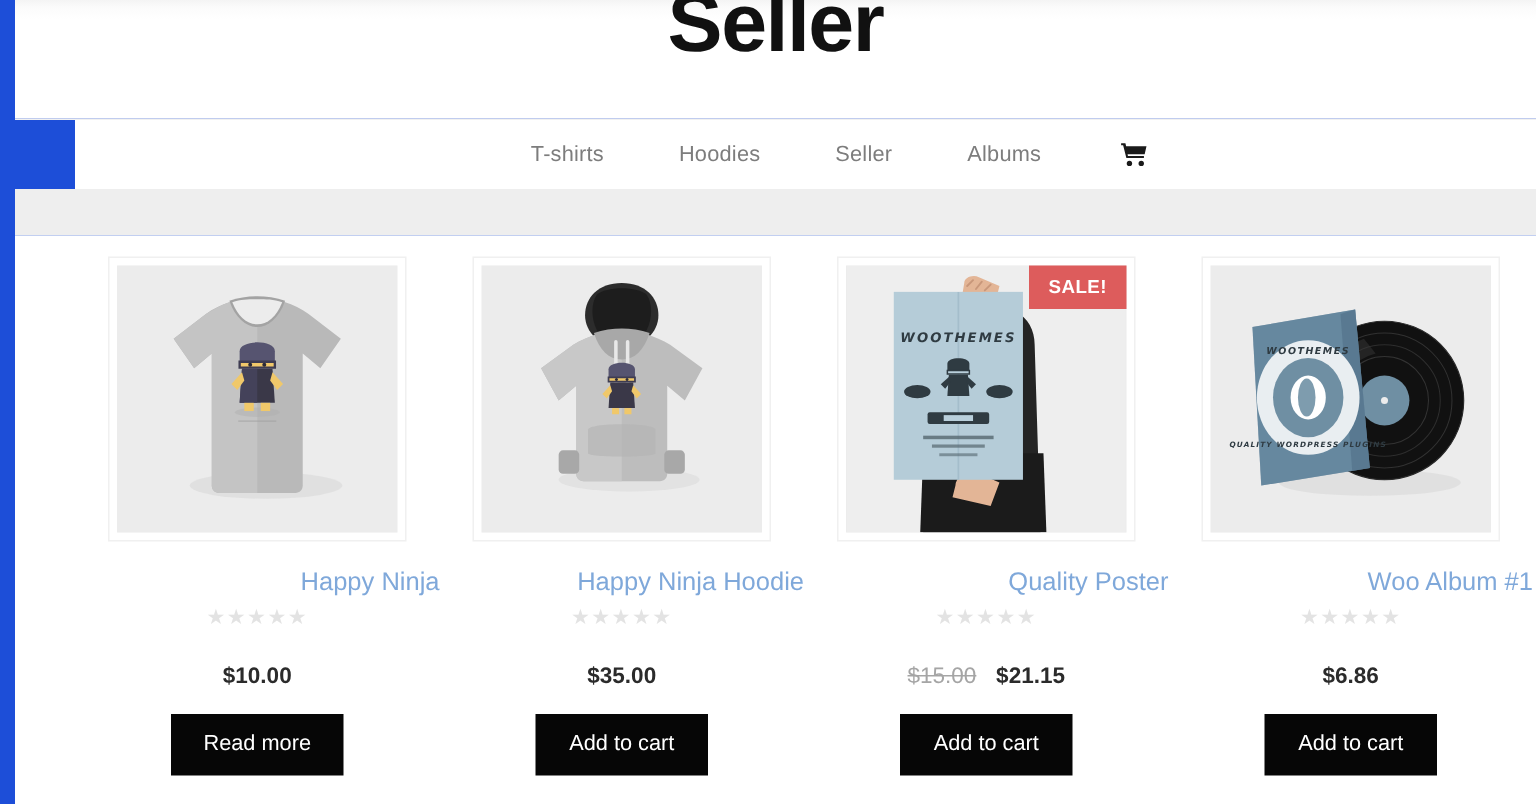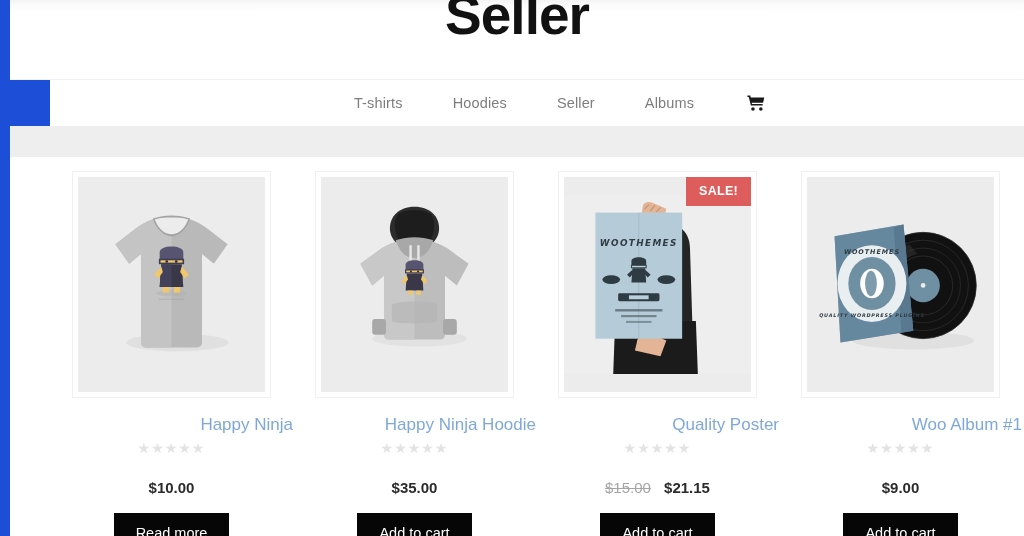--- a/index.html
+++ b/index.html
@@ -117,21 +117,21 @@
   .product {
     width: 243px;
     flex: 0 0 243px;
     text-align: center;
     position: relative;
   }
 
   .thumb-frame {
     position: relative;
     width: 199px;
-    height: 227px;
+    height: 190px;
     margin: 0 auto;
     background: #ffffff;
     border: 1px solid #f0f0f0;
     padding: 5px;
     text-align: center;
   }
 
   .thumb-inner {
     position: relative;
     width: 100%;
@@ -399,20 +399,20 @@
                 <ellipse cx="-1" cy="0" rx="6" ry="13" fill="#7e9cae"></ellipse>
                 <text x="0" y="-30" text-anchor="middle" font-family="DejaVu Sans, sans-serif" font-size="6.5" font-weight="700" letter-spacing="1" fill="#2f3b42">WOOTHEMES</text>
                 <text x="0" y="34" text-anchor="middle" font-family="DejaVu Sans, sans-serif" font-size="5" font-weight="700" letter-spacing="0.8" fill="#2f3b42">QUALITY WORDPRESS PLUGINS</text>
               </g>
             </svg>
           </div>
         </div>
         <a class="product-title">Woo Album #1</a>
         <div class="star-rating">★★★★★</div>
         <div class="price-row">
-          <span class="price-new">$9.00</span>
+          <span class="price-new">$6.86</span>
         </div>
         <button class="cart-button">Add to cart</button>
       </div>
 
     </div>
   </main>
 </div>
 
 </body></html>

